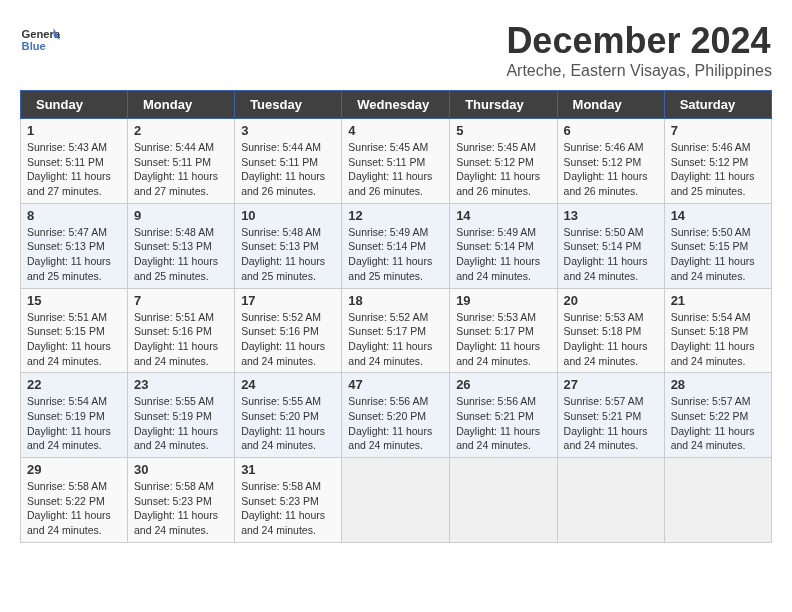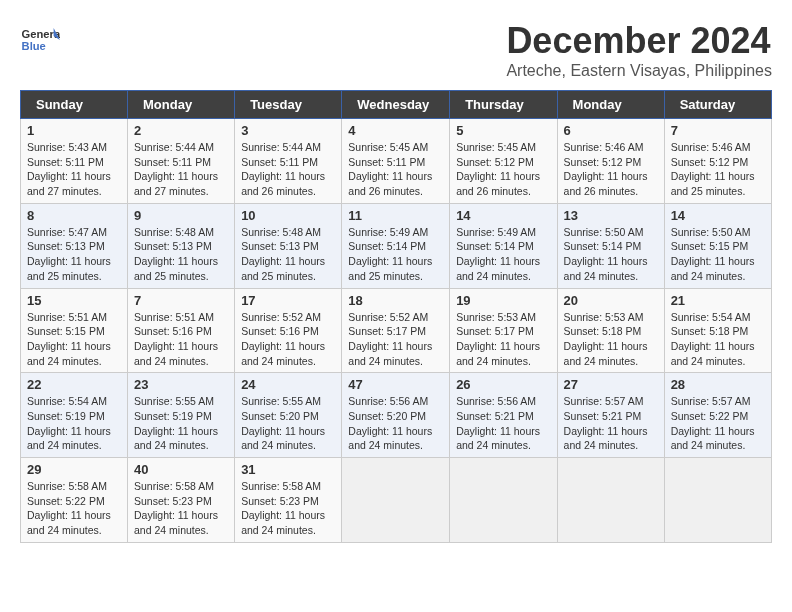--- a/index.html
+++ b/index.html
@@ -178,21 +178,21 @@
 and 25 minutes.</div>
         </td>
         <td>
           <span class="day-number">10</span>
           <div class="day-info">Sunrise: 5:48 AM
 Sunset: 5:13 PM
 Daylight: 11 hours
 and 25 minutes.</div>
         </td>
         <td>
-          <span class="day-number">11</span>
+          <span class="day-number">12</span>
           <div class="day-info">Sunrise: 5:49 AM
 Sunset: 5:14 PM
 Daylight: 11 hours
 and 25 minutes.</div>
         </td>
         <td>
           <span class="day-number">14</span>
           <div class="day-info">Sunrise: 5:49 AM
 Sunset: 5:14 PM
 Daylight: 11 hours
@@ -317,21 +317,21 @@
       </tr>
       <tr>
         <td>
           <span class="day-number">29</span>
           <div class="day-info">Sunrise: 5:58 AM
 Sunset: 5:22 PM
 Daylight: 11 hours
 and 24 minutes.</div>
         </td>
         <td>
-          <span class="day-number">40</span>
+          <span class="day-number">30</span>
           <div class="day-info">Sunrise: 5:58 AM
 Sunset: 5:23 PM
 Daylight: 11 hours
 and 24 minutes.</div>
         </td>
         <td>
           <span class="day-number">31</span>
           <div class="day-info">Sunrise: 5:58 AM
 Sunset: 5:23 PM
 Daylight: 11 hours

